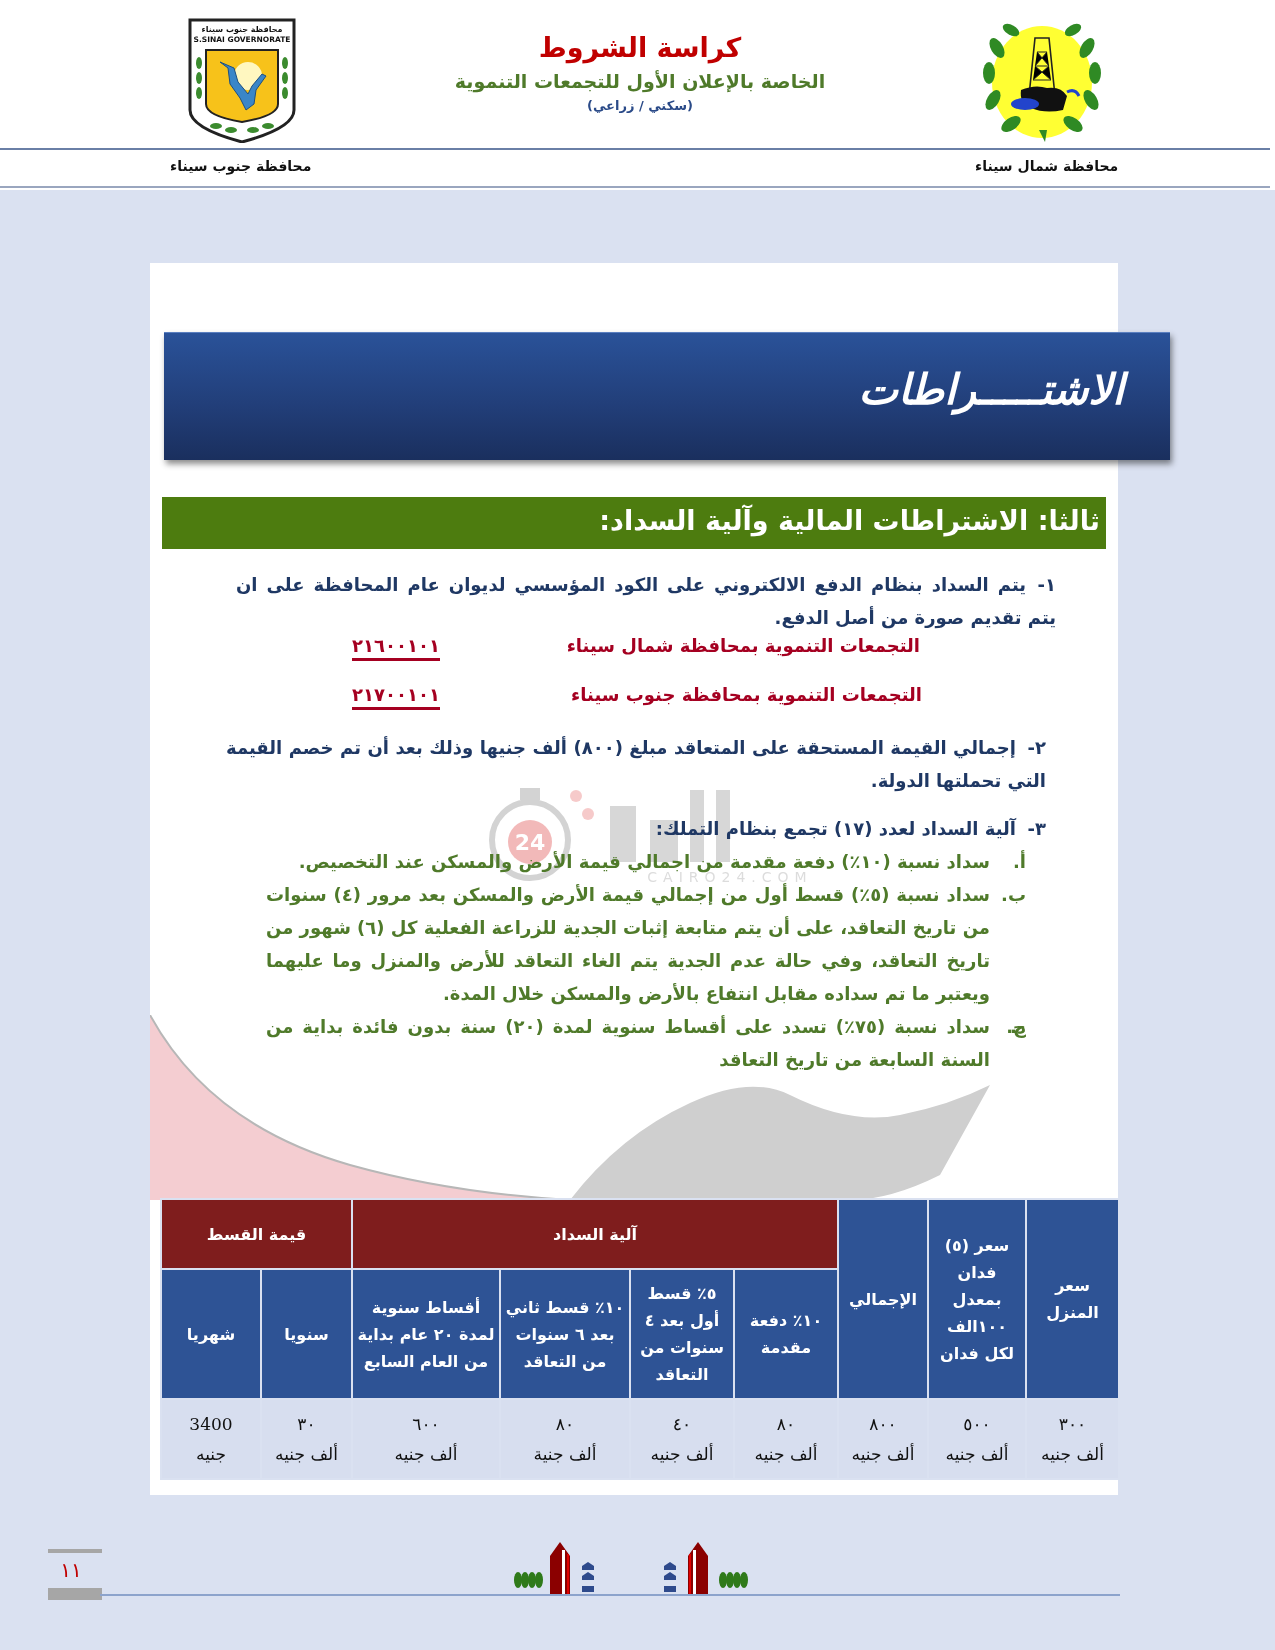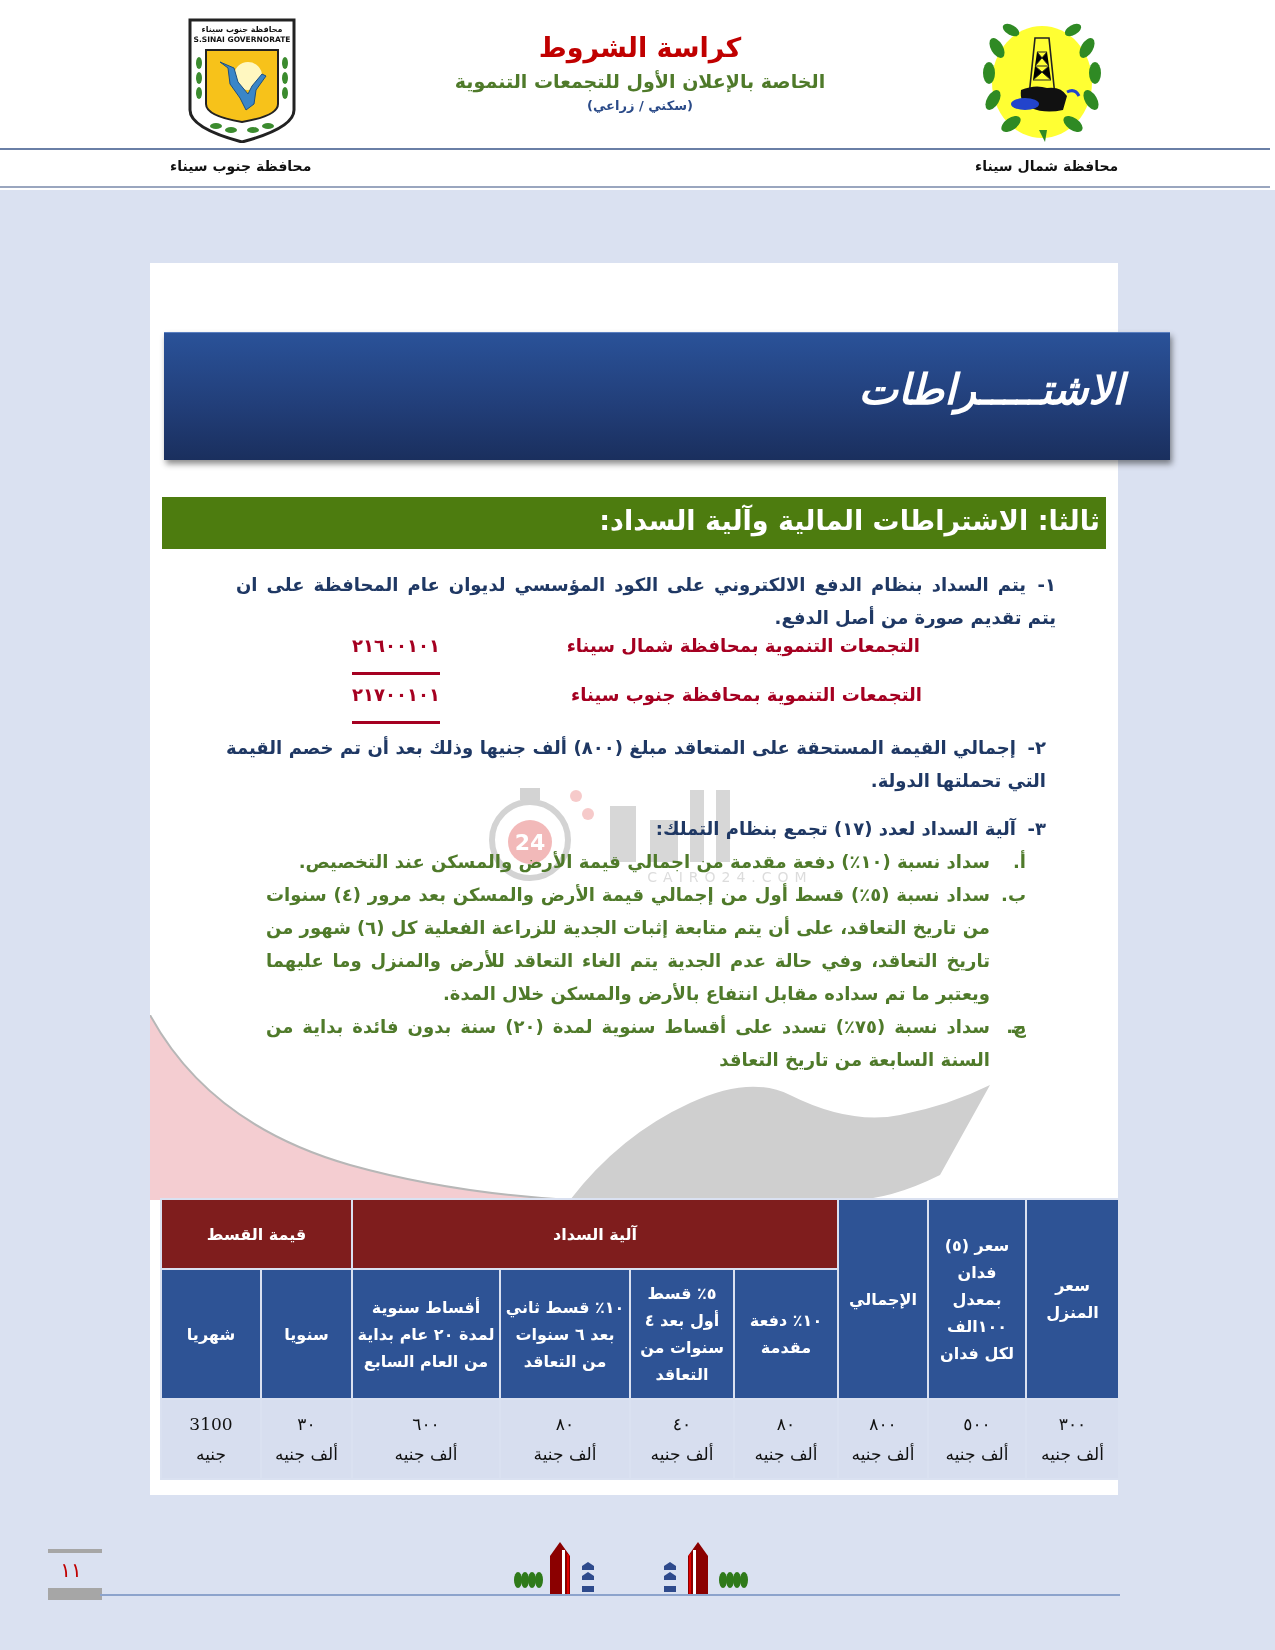--- a/index.html
+++ b/index.html
@@ -63,21 +63,21 @@
   .content { position: absolute; left: 226px; width: 820px; }
   .para {
     font-size: 18px; font-weight: bold; color: #1f3864; line-height: 33px; text-align: justify;
   }
   .num { display: inline-block; width: 30px; }
   .code-row {
     position: absolute; font-size: 18px; font-weight: bold; color: #a50021;
   }
   .code-val {
     position: absolute; font-size: 18px; font-weight: bold; color: #a50021;
-    border-bottom: 3px solid #a50021; padding-bottom: 16px; letter-spacing: 3px;
+    border-bottom: 3px solid #a50021; padding-bottom: 2px; letter-spacing: 3px;
   }
   .sub-item { font-size: 18px; font-weight: bold; color: #4f7a2a; line-height: 33px; position: relative; padding-right: 36px; text-align: justify; }
   .sub-letter { position: absolute; right: 0; top: 0; }
 
   
   .tbl { position: absolute; left: 160px; top: 1198px; border-collapse: collapse; table-layout: fixed; direction: rtl; }
   .tbl td, .tbl th {
     border: 2px solid #dae1f1; text-align: center; vertical-align: middle;
     font-size: 16px; font-weight: bold; color: #ffffff; line-height: 27px; padding: 2px 4px;
   }
@@ -278,21 +278,21 @@
         </td>
     <td>
           <div>٦٠٠</div>
           <div>ألف جنيه</div>
         </td>
     <td>
           <div>٣٠</div>
           <div>ألف جنيه</div>
         </td>
     <td>
-          <div>3100</div>
+          <div>3400</div>
           <div>جنيه</div>
         </td>
   </tr>
 </tbody>
   </table>
 
 <div class="page-num-top"></div>
 <div class="page-num">١١</div>
 <div class="page-num-box"></div>
 <div class="footer-line"></div>

